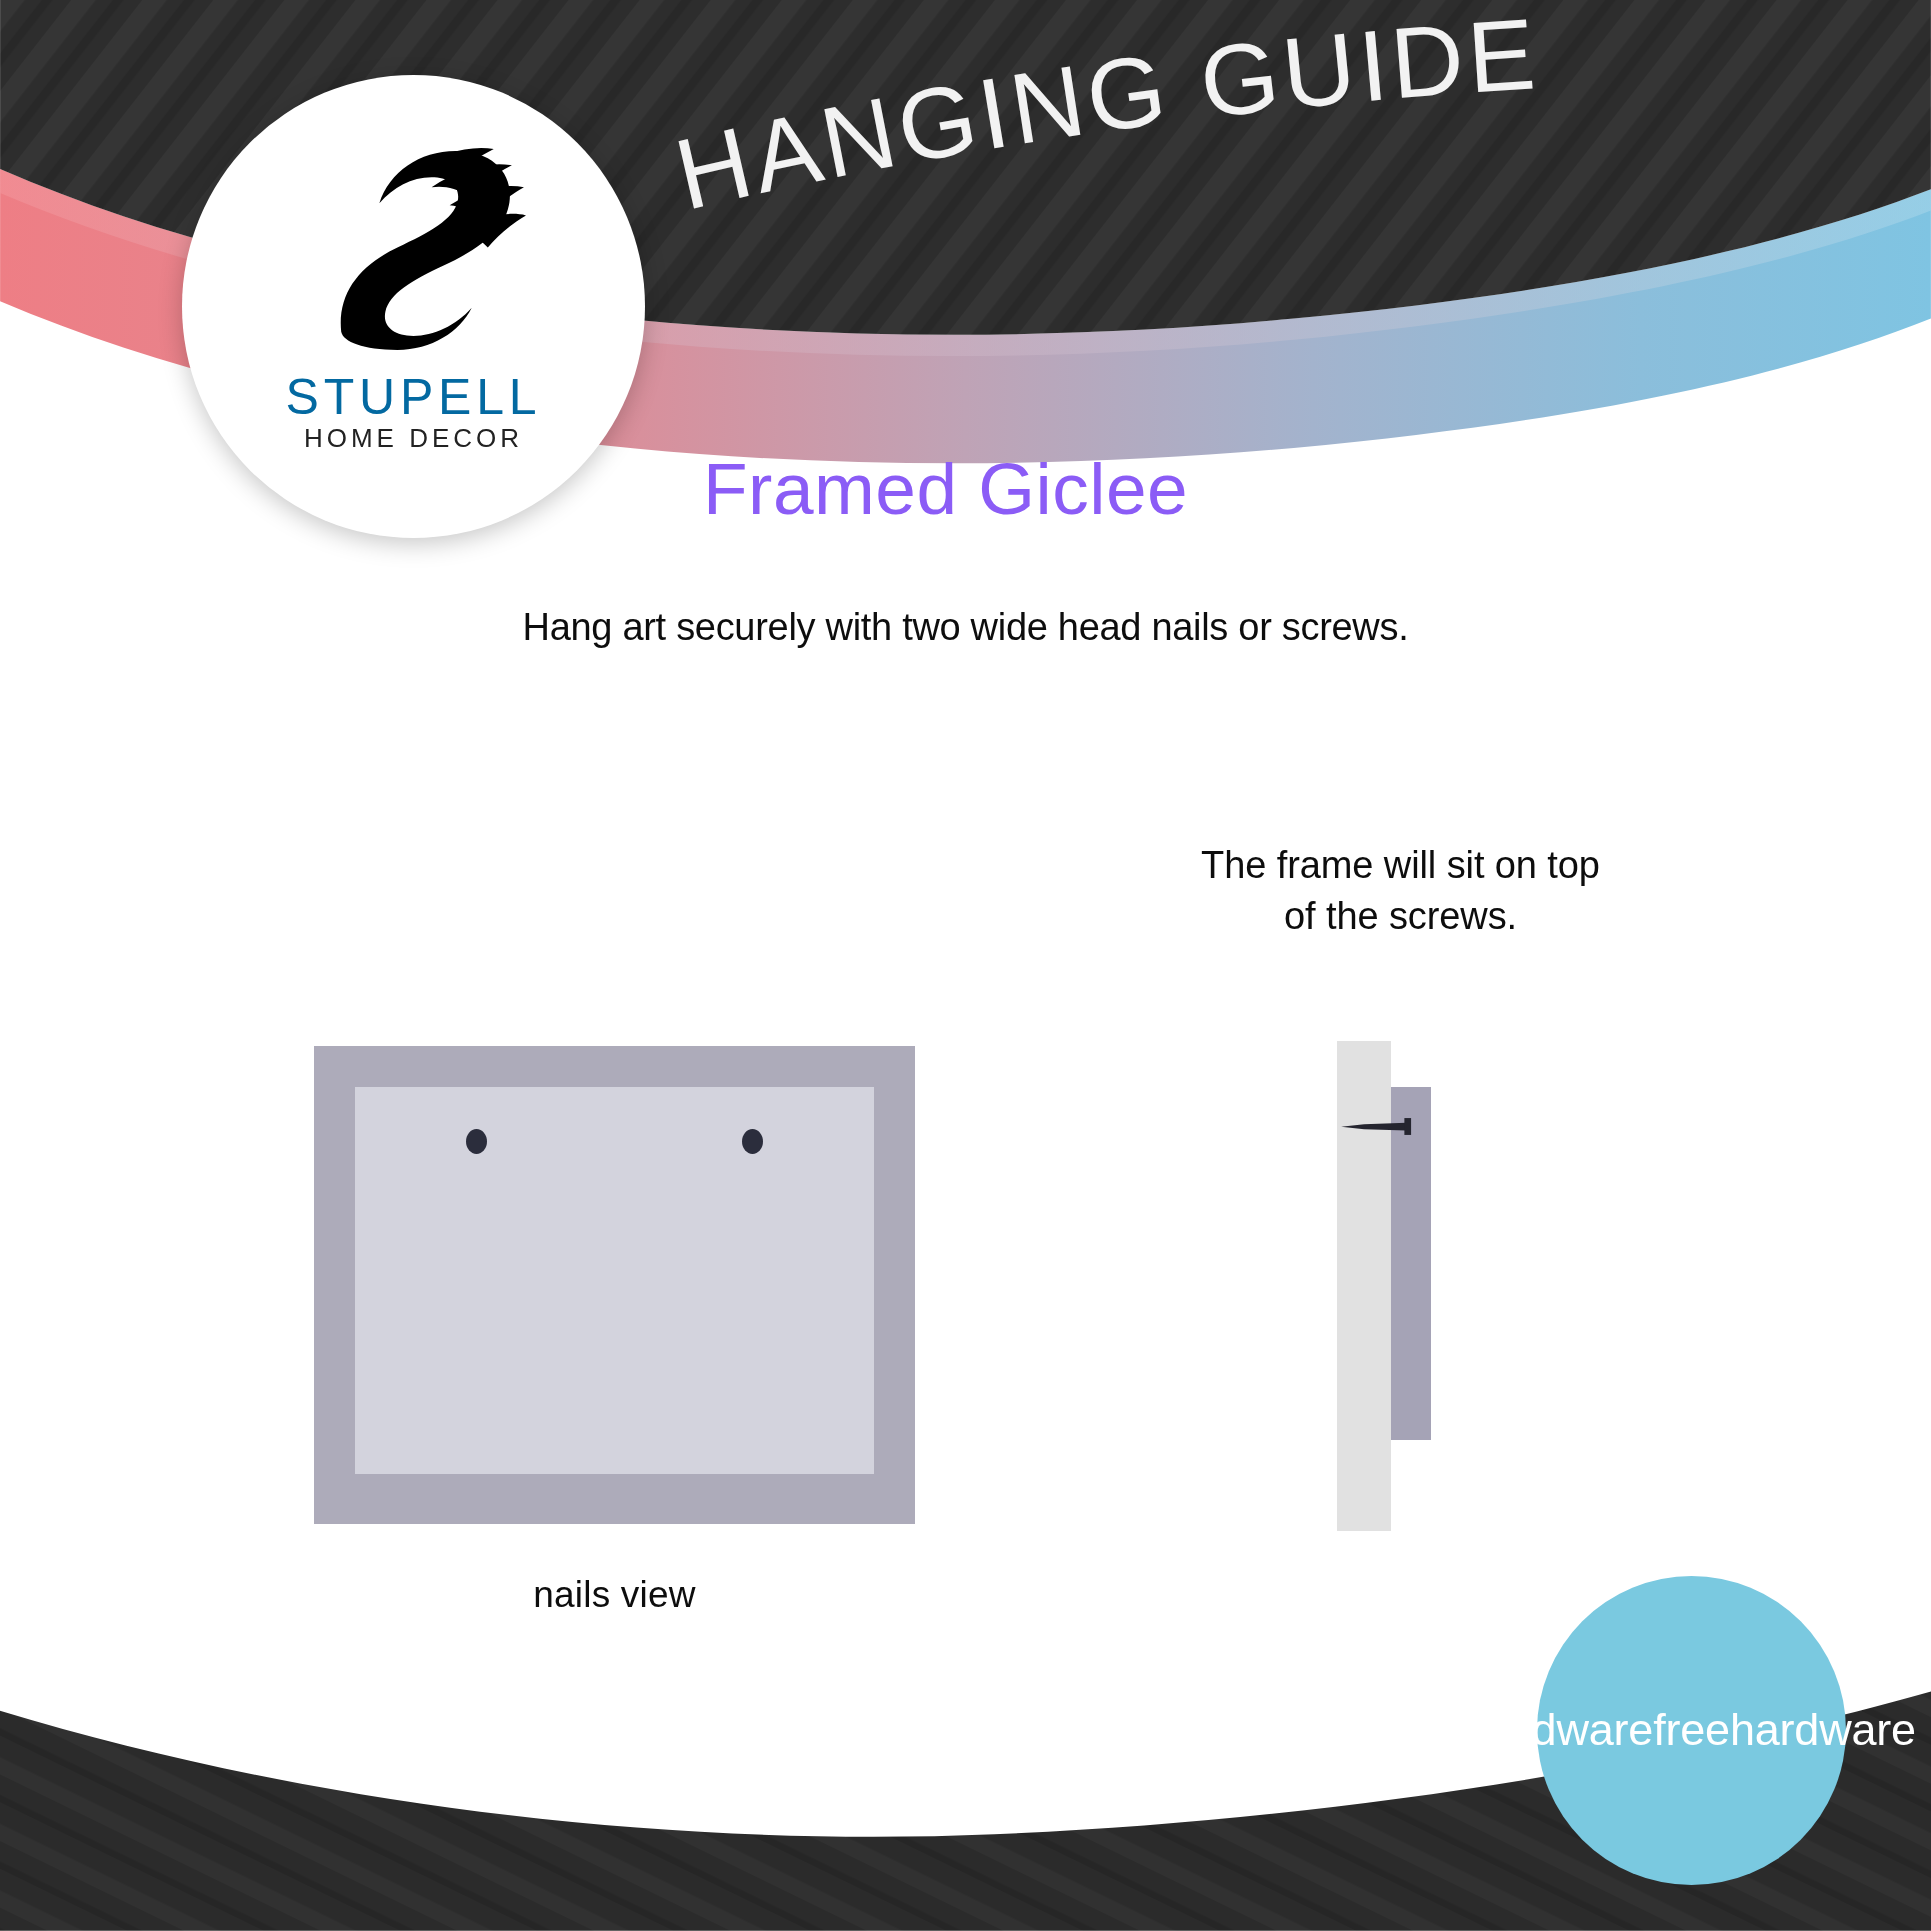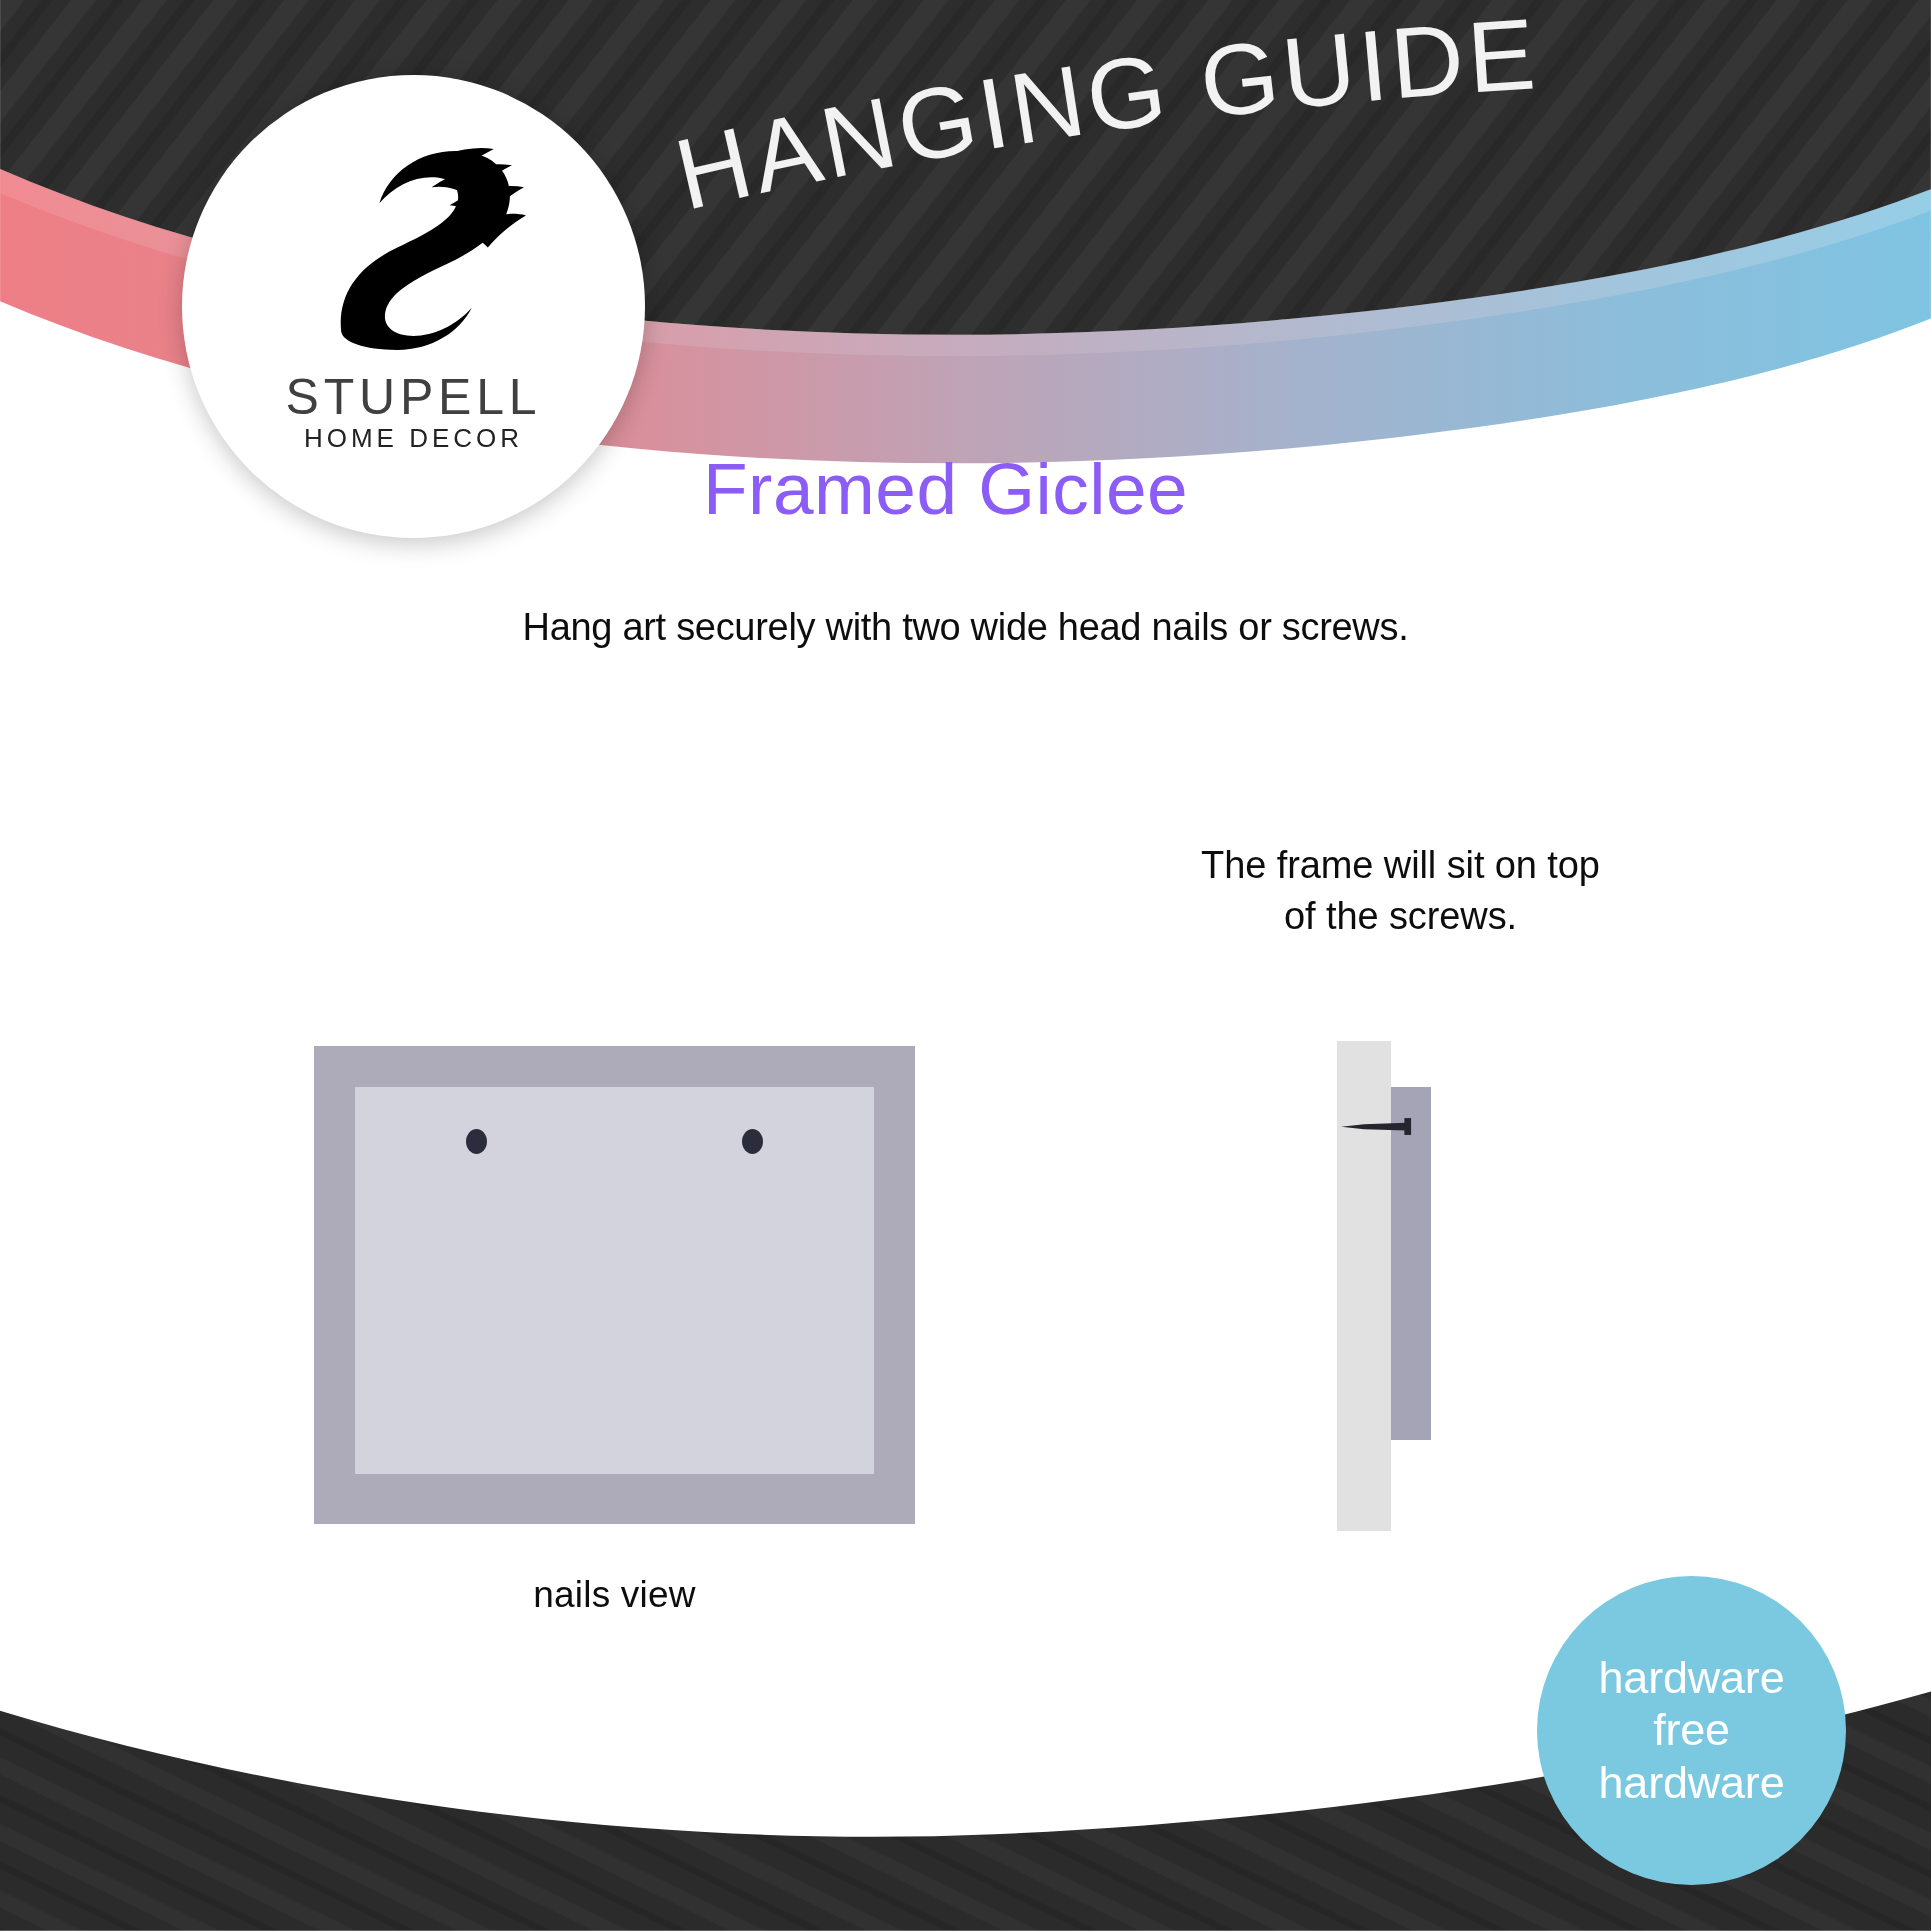--- a/index.html
+++ b/index.html
@@ -46,21 +46,21 @@
   #logo-mark {
     margin-top: 50px;
     width: 241px;
     height: 241px;
   }
   #logo-wordmark {
     margin-top: 5.8px;
     font-family: "Liberation Sans", sans-serif;
     font-size: 50px;
     letter-spacing: 4.8px;
-    color: #404040;
+    color: #0369a1;
     font-weight: 400;
     line-height: 1;
   }
   #logo-subwordmark {
     margin-top: 3px;
     font-family: "Liberation Sans", sans-serif;
     font-size: 26px;
     letter-spacing: 4px;
     color: #222222;
     font-weight: 300;
@@ -213,21 +213,21 @@
   
   #hardware-badge {
     position: absolute;
     left: 1537px;
     top: 1576px;
     width: 309px;
     height: 309px;
     border-radius: 50%;
     background: #7ac9e0;
     display: flex;
-    flex-direction: column;
+    flex-direction: row;
     align-items: center;
     justify-content: center;
     text-align: left;
     color: #ffffff;
     font-family: "Liberation Sans", sans-serif;
     font-size: 45px;
     font-weight: 400;
     line-height: 1.16;
     letter-spacing: -0.2px;
   }

